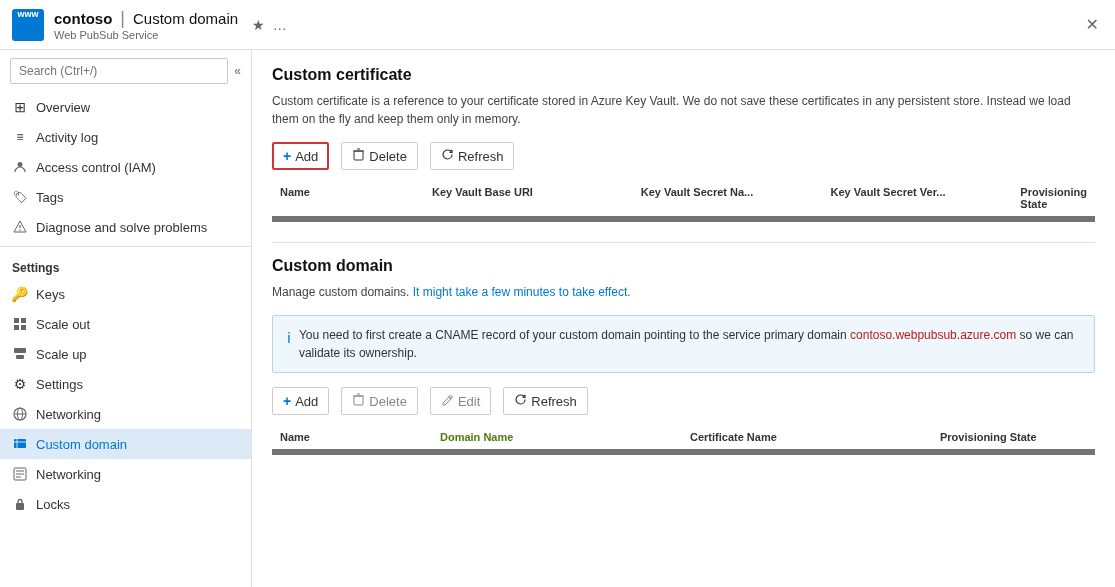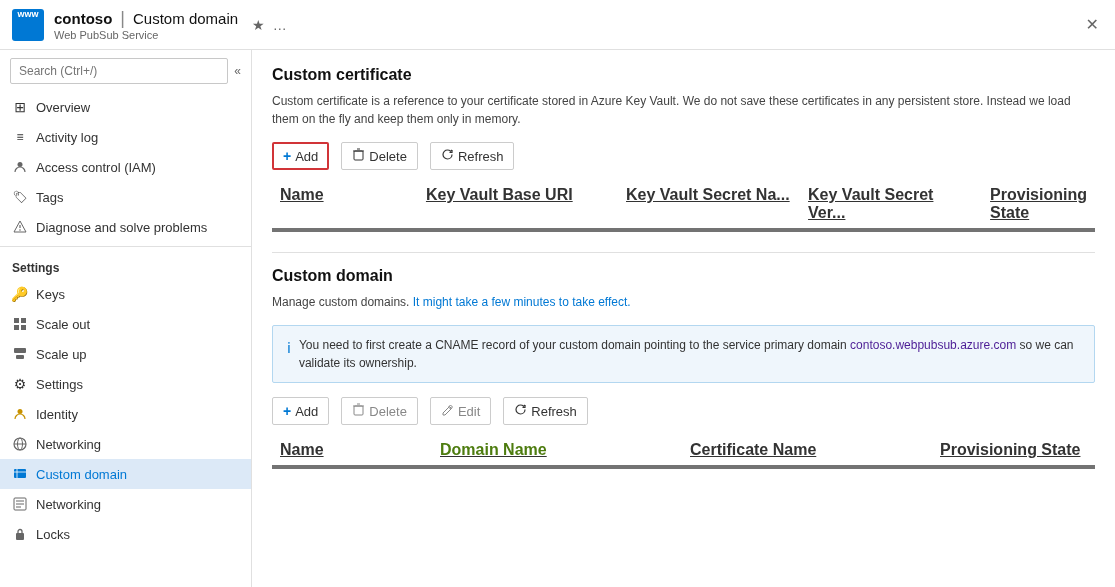--- a/index.html
+++ b/index.html
@@ -32,35 +32,35 @@
     .content { flex: 1; overflow-y: auto; padding: 16px 20px; }
 
     .section-title { font-size: 16px; font-weight: 600; color: #111; margin-bottom: 8px; }
     .section-desc { font-size: 12px; color: #444; margin-bottom: 14px; line-height: 1.5; }
 
     .toolbar { display: flex; align-items: center; gap: 12px; margin-bottom: 10px; }
     .btn { display: flex; align-items: center; gap: 4px; padding: 5px 10px; border: 1px solid #ccc; background: #fff; border-radius: 2px; cursor: pointer; font-size: 13px; color: #333; }
     .btn.highlighted { border: 2px solid #d13438; padding: 4px 9px; }
     .btn-add-icon { color: #0078d4; font-size: 14px; font-weight: bold; }
 
-    .table-header { display: flex; border-bottom: 4px solid #737373; padding: 6px 0; font-size: 16px; font-weight: 600; color: #333; text-decoration: underline; }
+    .table-header { display: flex; border-bottom: 6px solid #737373; padding: 6px 0; font-size: 11px; font-weight: 600; color: #333; }
     .col-name { width: 160px; padding: 0 8px; }
     .col-kv-uri { width: 220px; padding: 0 8px; }
     .col-kv-secret-name { width: 200px; padding: 0 8px; }
     .col-kv-secret-ver { width: 200px; padding: 0 8px; }
     .col-prov { flex: 1; padding: 0 8px; }
 
     .col-domain-name { width: 250px; padding: 0 8px; }
     .col-cert-name { width: 250px; padding: 0 8px; }
 
     .section-divider { border: none; border-top: 1px solid #e0e0e0; margin: 20px 0 14px; }
 
     .info-box { background: #eff6fc; border: 1px solid #b3d7f0; border-radius: 2px; padding: 10px 14px; margin-bottom: 14px; font-size: 12px; color: #333; display: flex; align-items: flex-start; gap: 8px; line-height: 1.5; }
     .info-icon { color: #0078d4; font-size: 15px; flex-shrink: 0; margin-top: 1px; }
-    .info-text a { color: #4c1d95; text-decoration: none; }
+    .info-text a { color: #b91c1c; text-decoration: none; }
   </style>
 </head>
 <body>
 
 <div class="top-bar">
   <div class="top-bar-logo">
     <span>www</span>
   </div>
   <div style="display:flex;flex-direction:column;margin-right:4px;">
     <div style="display:flex;align-items:center;">
@@ -143,29 +143,20 @@
       </span>
       <span>Scale up</span>
     </div>
     <div class="nav-item">
       <span class="icon">⚙</span>
       <span>Settings</span>
     </div>
     <div class="nav-item">
       <span class="icon">
         <svg width="14" height="14" viewBox="0 0 14 14">
-            <circle cx="7" cy="4.5" r="2.5" fill="#c79200"></circle>
-            <path d="M2 12c0-2.76 2.24-5 5-5s5 2.24 5 5" stroke="#c79200" stroke-width="1.2" fill="none"></path>
-          </svg>
-      </span>
-      <span>Identity</span>
-    </div>
-    <div class="nav-item">
-      <span class="icon">
-        <svg width="14" height="14" viewBox="0 0 14 14">
             <circle cx="7" cy="7" r="6" fill="none" stroke="#666" stroke-width="1.2"></circle>
             <ellipse cx="7" cy="7" rx="2.5" ry="6" fill="none" stroke="#666" stroke-width="1"></ellipse>
             <line x1="1" y1="7" x2="13" y2="7" stroke="#666" stroke-width="1"></line>
           </svg>
       </span>
       <span>Networking</span>
     </div>
     <div class="nav-item active">
       <span class="icon">
         <svg width="14" height="14" viewBox="0 0 14 14">

